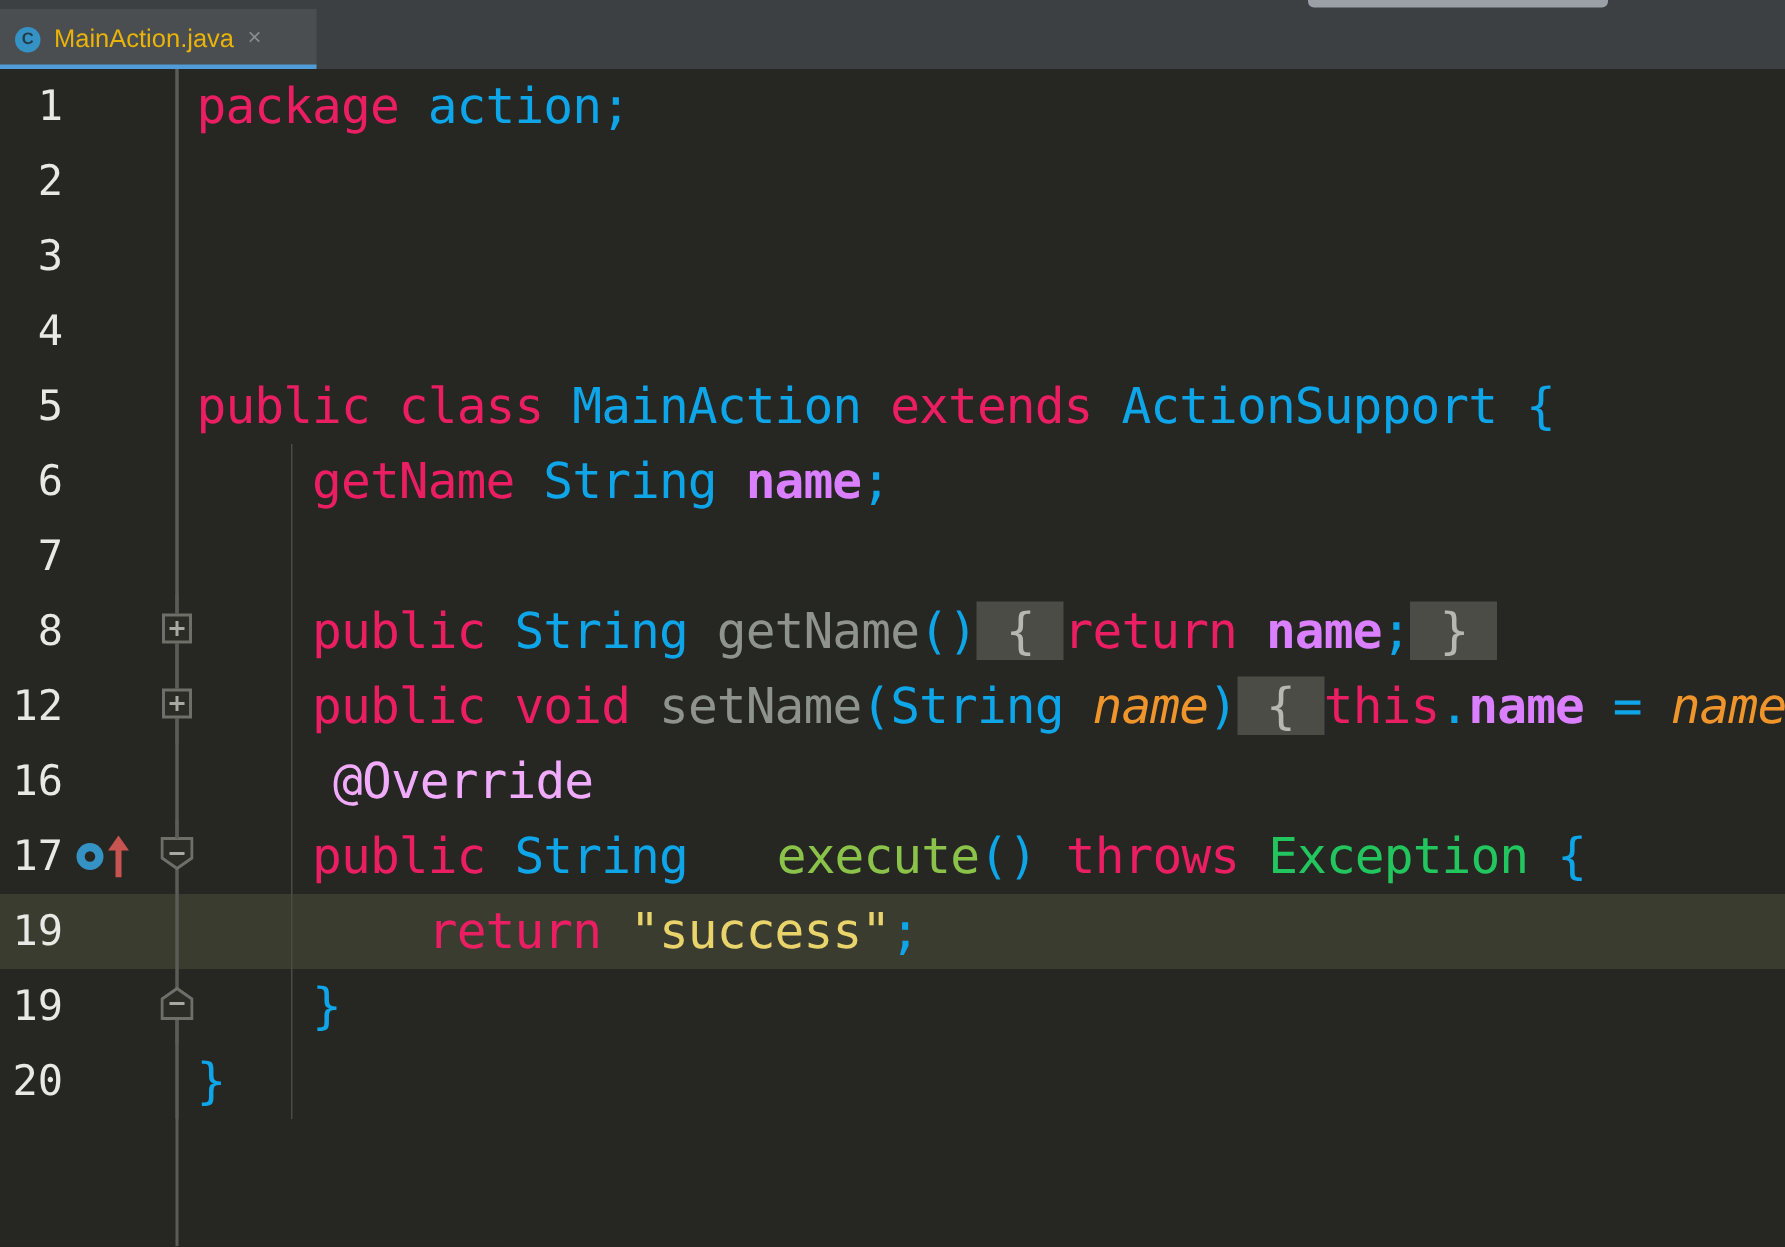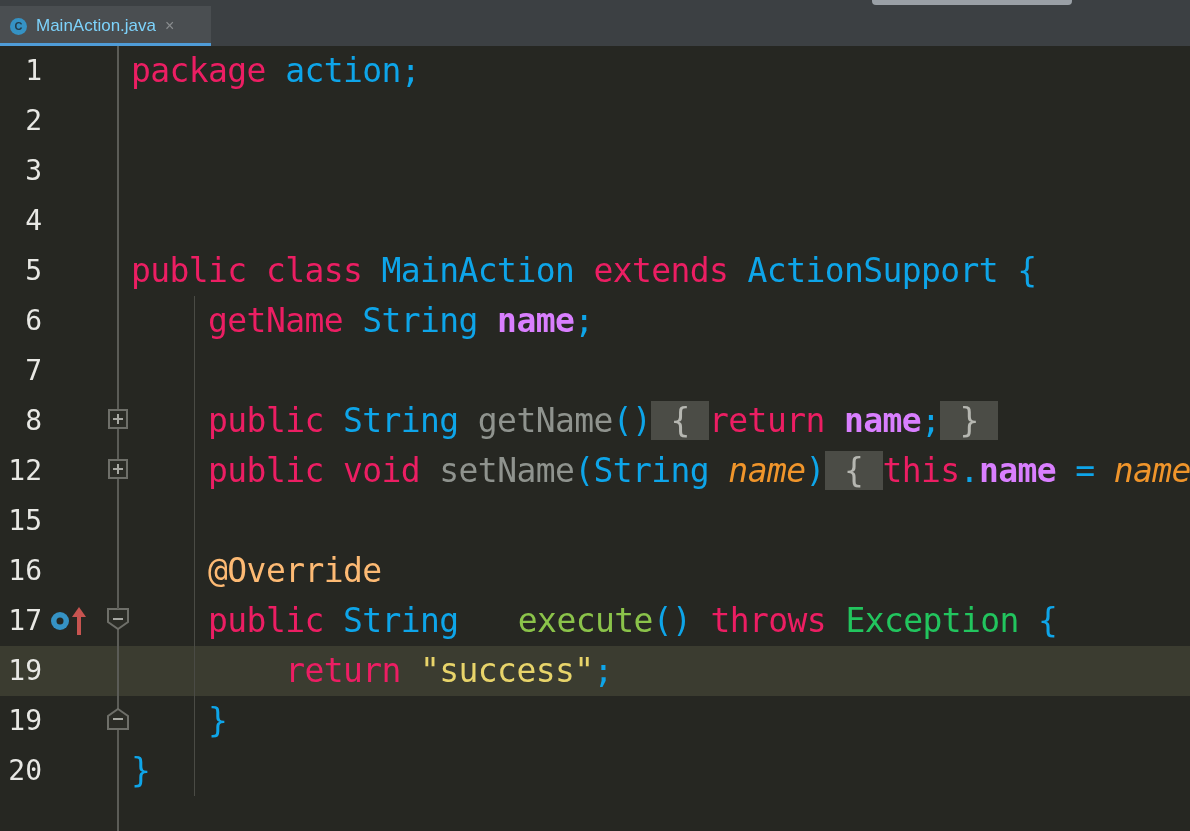--- a/index.html
+++ b/index.html
@@ -69,21 +69,21 @@
     font-family: "Liberation Sans", sans-serif;
     font-size: 11px;
     font-weight: bold;
     display: flex;
     align-items: center;
     justify-content: center;
     flex: 0 0 auto;
   }
   .tab-title {
     margin-left: 9px;
-    color: #7dd3fc;
+    color: #eab308;
     font-family: "Liberation Sans", sans-serif;
     font-size: 17px;
     white-space: nowrap;
   }
   .tab-close {
     margin-left: 9px;
     color: #8a8d8f;
     font-family: "Liberation Sans", sans-serif;
     font-size: 16px;
     line-height: 1;
@@ -202,21 +202,21 @@
     color: #e9e9e4;
     letter-spacing: -0.6px;
   }
 
   .kw       { color: #ec1e63; }
   .plain    { color: #0ea5e9; }
   .field    { color: #d97fff; font-weight: bold; }
   .param    { color: #f0952b; font-style: italic; }
   .methodref{ color: #8f938e; }
   .methoddecl{ color: #8bc34a; margin-left: 40px; }
-  .annot    { color: #fdba74; }
+  .annot    { color: #f0abfc; margin-left: 14px; }
   .str      { color: #e8d46a; }
   .dim      { color: #22c55e; }
   .fold-ph  { background: #4b4c46; color: #b6b7b1; }
 
   #vline-top {
     position: absolute;
     left: 117px;
     top: 0;
     width: 2px;
     height: 785px;
@@ -285,26 +285,20 @@
         <div class="fold-plus"></div>
         <div class="code"><span class="plain">    </span><span class="kw">public</span><span class="plain"> String </span><span class="methodref">getName</span><span class="plain">()</span><span class="fold-ph"> { </span><span class="kw">return</span><span class="plain"> </span><span class="field">name</span><span class="plain">;</span><span class="fold-ph"> } </span></div>
       </div>
       <div class="row">
         <div class="gutter-num">12</div>
         <div class="gutter-sep"></div>
         <div class="indent-line"></div>
         <div style="position: absolute; left: 117px; top: 0px; width: 2px; height: 50px; background: rgb(91, 92, 87);"></div>
         <div class="fold-plus"></div>
         <div class="code"><span class="plain">    </span><span class="kw">public</span><span class="plain"> </span><span class="kw">void</span><span class="plain"> </span><span class="methodref">setName</span><span class="plain">(String </span><span class="param">name</span><span class="plain">)</span><span class="fold-ph"> { </span><span class="kw">this</span><span class="plain">.</span><span class="field">name</span><span class="plain"> = </span><span class="param">name</span></div>
-      </div>
-      <div class="row">
-        <div class="gutter-num">15</div>
-        <div class="gutter-sep"></div>
-        <div class="indent-line"></div>
-        <div class="code"></div>
       </div>
       <div class="row">
         <div class="gutter-num">16</div>
         <div class="gutter-sep"></div>
         <div class="indent-line"></div>
         <div class="code"><span class="plain">    </span><span class="annot">@Override</span></div>
       </div>
       <div class="row">
         <div class="gutter-num">17</div>
         <div class="gutter-sep"></div>

